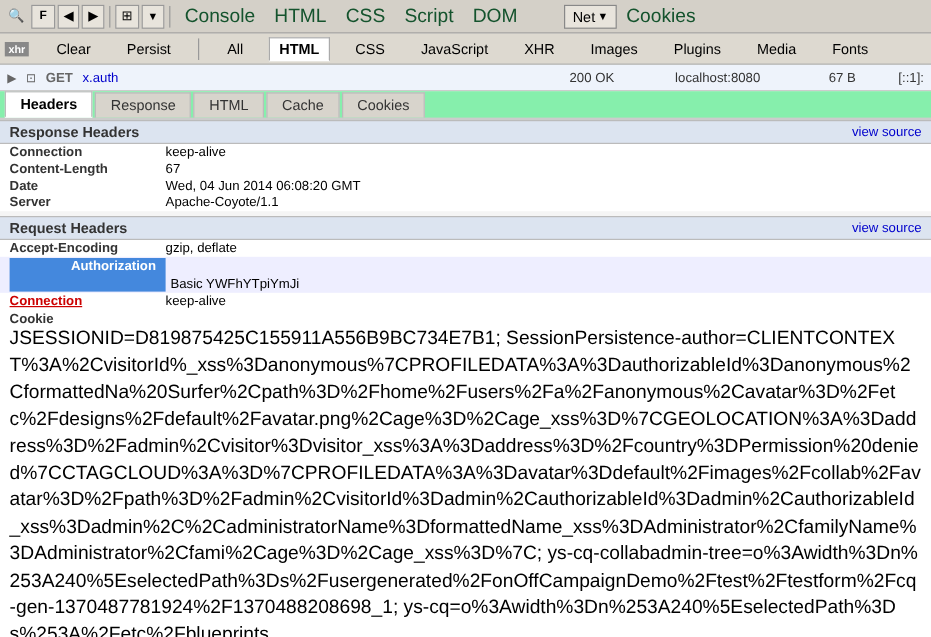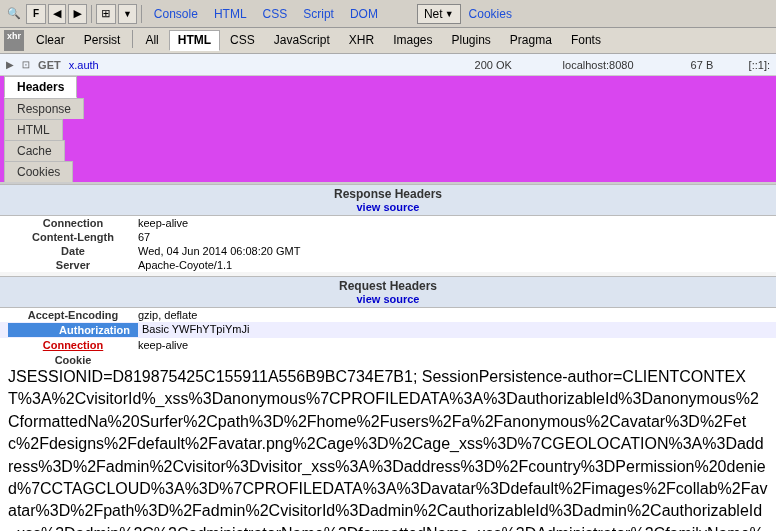--- a/index.html
+++ b/index.html
@@ -47,43 +47,44 @@
       align-items: center;
     }
     .top-menu {
       display: flex;
       align-items: center;
       gap: 0;
     }
     .menu-item {
       padding: 2px 8px;
       cursor: pointer;
-      font-size: 12px;
-      color: #1d4ed8;
+      font-size: 16px;
+      color: #14532d;
     }
     .net-btn {
       background: #e8e4dc;
       border: 1px solid #888;
       padding: 2px 6px;
       cursor: pointer;
       font-size: 12px;
       display: flex;
       align-items: center;
       gap: 2px;
       margin-left: 31px;
     }
 
     
     .net-toolbar {
       background: #ddd9d0;
       border-bottom: 1px solid #aaa;
       display: flex;
+      align-items: center;
       padding: 2px 4px;
       height: 26px;
-      gap: 1px;
+      gap: 12px;
     }
     .net-btn2 {
       padding: 2px 8px;
       cursor: pointer;
       font-size: 12px;
       border: 1px solid transparent;
       background: transparent;
     }
     .net-btn2.active {
       background: white;
@@ -107,26 +108,25 @@
     .request-row .expand-icon {
       color: #666;
       font-size: 10px;
       cursor: pointer;
     }
     .request-method { color: #666; font-weight: bold; }
     .request-url { color: #0000cc; flex: 1; }
 
     
     .panel-tabs {
-      background: #d946ef;
+      background: #86efac;
       border-bottom: 2px solid #ccc;
       display: flex;
-      align-items: flex-start;
+      align-items: flex-end;
       padding: 0 4px;
-      flex-direction: column;
     }
     .panel-tab {
       padding: 3px 12px;
       cursor: pointer;
       font-size: 12px;
       border: 1px solid #bbb;
       border-bottom: none;
       background: #d8d4cc;
       margin-right: 2px;
       color: #333;
@@ -147,38 +147,37 @@
       background: #dce4f0;
       border-bottom: 1px solid #bbb;
       border-top: 1px solid #bbb;
       padding: 2px 8px;
       font-size: 12px;
       font-weight: bold;
       color: #333;
       display: flex;
       justify-content: space-between;
       align-items: center;
-      flex-direction: column;
     }
     .view-source {
       color: #0000cc;
       font-size: 11px;
-      font-weight: bold;
+      font-weight: normal;
       cursor: pointer;
       text-align: center;
     }
     .header-row {
       display: flex;
       padding: 1px 8px;
       font-size: 11px;
       border-bottom: none;
     }
     .header-name {
       width: 130px;
-      text-align: center;
+      text-align: left;
       color: #333;
       font-weight: bold;
       padding-right: 0;
       flex-shrink: 0;
     }
     .header-value {
       color: #000;
       flex: 1;
       word-break: break-all;
     }
@@ -224,21 +223,21 @@
   <div class="net-btn2">Clear</div>
   <div class="net-btn2">Persist</div>
   <div class="toolbar-sep"></div>
   <div class="net-btn2">All</div>
   <div class="net-btn2 active">HTML</div>
   <div class="net-btn2">CSS</div>
   <div class="net-btn2">JavaScript</div>
   <div class="net-btn2">XHR</div>
   <div class="net-btn2">Images</div>
   <div class="net-btn2">Plugins</div>
-  <div class="net-btn2">Pragma</div>
+  <div class="net-btn2">Media</div>
   <div class="net-btn2">Fonts</div>
 </div>
 
 <div class="request-row">
   <span class="expand-icon">▶</span>
   <span style="font-size:10px;color:#666;">⊡</span>
   <span class="request-method">GET</span>
   <span class="request-url">x.auth</span>
   <span style="color:#333;width:80px;">200 OK</span>
   <span style="color:#333;width:120px;">localhost:8080</span>
@@ -284,21 +283,21 @@
     <span>Request Headers</span>
     <span class="view-source">view source</span>
   </div>
 
   <div class="header-row">
     <span class="header-name">Accept-Encoding</span>
     <span class="header-value">gzip, deflate</span>
   </div>
   <div class="header-row" style="background:#eef;justify-content:flex-end;">
     <span class="header-name" style="background:#4488dd;color:white;padding:1px 8px 1px 4px;text-align:right;">Authorization</span>
-    <span class="header-value" style="padding-left:4px;">Basic YWFhYTpiYmJi</span>
+    <span class="header-value" style="padding-left:4px;margin-top:16px;">Basic YWFhYTpiYmJi</span>
   </div>
   <div class="header-row">
     <span class="header-name" style="text-decoration:underline;color:#cc0000;">Connection</span>
     <span class="header-value">keep-alive</span>
   </div>
   <div class="header-row" style="align-items:flex-start;flex-direction:column;">
     <span class="header-name" style="padding-top:1px;">Cookie</span>
     <span class="header-value cookie-value">JSESSIONID=D819875425C155911A556B9BC734E7B1; SessionPersistence-author=CLIENTCONTEXT%3A%2CvisitorId%_xss%3Danonymous%7CPROFILEDATA%3A%3DauthorizableId%3Danonymous%2CformattedNa%20Surfer%2Cpath%3D%2Fhome%2Fusers%2Fa%2Fanonymous%2Cavatar%3D%2Fetc%2Fdesigns%2Fdefault%2Favatar.png%2Cage%3D%2Cage_xss%3D%7CGEOLOCATION%3A%3Daddress%3D%2Fadmin%2Cvisitor%3Dvisitor_xss%3A%3Daddress%3D%2Fcountry%3DPermission%20denied%7CCTAGCLOUD%3A%3D%7CPROFILEDATA%3A%3Davatar%3Ddefault%2Fimages%2Fcollab%2Favatar%3D%2Fpath%3D%2Fadmin%2CvisitorId%3Dadmin%2CauthorizableId%3Dadmin%2CauthorizableId_xss%3Dadmin%2C%2CadministratorName%3DformattedName_xss%3DAdministrator%2CfamilyName%3DAdministrator%2Cfami%2Cage%3D%2Cage_xss%3D%7C; ys-cq-collabadmin-tree=o%3Awidth%3Dn%253A240%5EselectedPath%3Ds%2Fusergenerated%2FonOffCampaignDemo%2Ftest%2Ftestform%2Fcq-gen-1370487781924%2F1370488208698_1; ys-cq=o%3Awidth%3Dn%253A240%5EselectedPath%3Ds%253A%2Fetc%2Fblueprints</span>
   </div>
   <div class="header-row">

